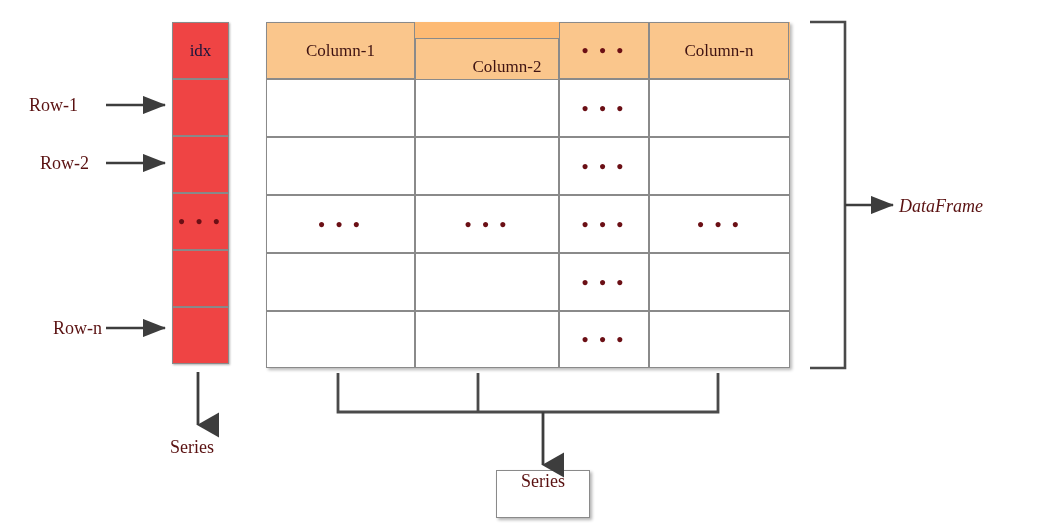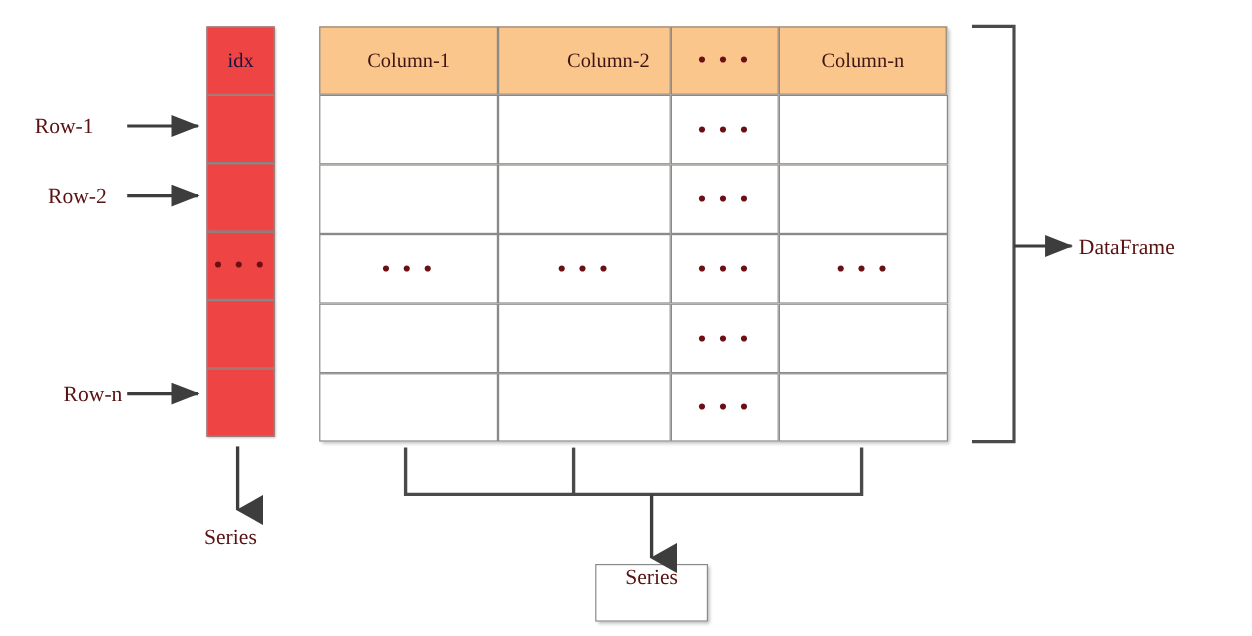--- a/index.html
+++ b/index.html
@@ -147,21 +147,21 @@
     <div class="idx-cell ellipsis" style="top:171px;">• • •</div>
     <div class="idx-cell" style="top:228px;"></div>
     <div class="idx-cell" style="top:285px;"></div>
   </div>
 
   <div class="plain-label" style="left:170px; top:437px;">Series</div>
 
   <div class="abs" id="dataframe-table">
 
     <div class="tbl-cell header" style="left:0px;   top:0px; width:149px; height:57px;">Column-1</div>
-    <div class="tbl-cell header" style="left:149px; top:0px; width:144px; height:57px;padding-left:40px;">Column-2</div>
+    <div class="tbl-cell header" style="left:149px; top:16px; width:144px; height:57px;padding-left:40px;">Column-2</div>
     <div class="tbl-cell header" style="left:293px; top:0px; width:90px;  height:57px;">
         <span class="cell-ellipsis">• • •</span>
       </div>
     <div class="tbl-cell header" style="left:383px; top:0px; width:140px; height:57px;">Column-n</div>
 
     <div class="tbl-cell" style="left:0px;   top:57px; width:149px; height:58px;"></div>
     <div class="tbl-cell" style="left:149px; top:57px; width:144px; height:58px;"></div>
     <div class="tbl-cell" style="left:293px; top:57px; width:90px;  height:58px;">
         <span class="cell-ellipsis">• • •</span>
       </div>
@@ -195,21 +195,21 @@
     <div class="tbl-cell" style="left:383px; top:231px; width:141px; height:58px;"></div>
 
     <div class="tbl-cell" style="left:0px;   top:289px; width:149px; height:57px;"></div>
     <div class="tbl-cell" style="left:149px; top:289px; width:144px; height:57px;"></div>
     <div class="tbl-cell" style="left:293px; top:289px; width:90px;  height:57px;">
         <span class="cell-ellipsis">• • •</span>
       </div>
     <div class="tbl-cell" style="left:383px; top:289px; width:141px; height:57px;"></div>
   </div>
 
-  <div class="plain-label" style="left:899px; top:196px;">DataFrame</div>
+  <div class="plain-label" style="left:899px; top:196px;font-style:italic;">DataFrame</div>
 
   <div class="abs" id="series-box">
     <span>Series</span>
   </div>
 
   <svg id="connector-layer" viewBox="0 0 1043 530" width="1043" height="530" xmlns="http://www.w3.org/2000/svg">
     <defs>
       <marker id="arrowhead" markerWidth="9" markerHeight="7" refX="8.5" refY="3.5" orient="auto" markerUnits="strokeWidth">
         <polygon points="0 0, 9 3.5, 0 7" fill="#3D3D3D"></polygon>
       </marker>

